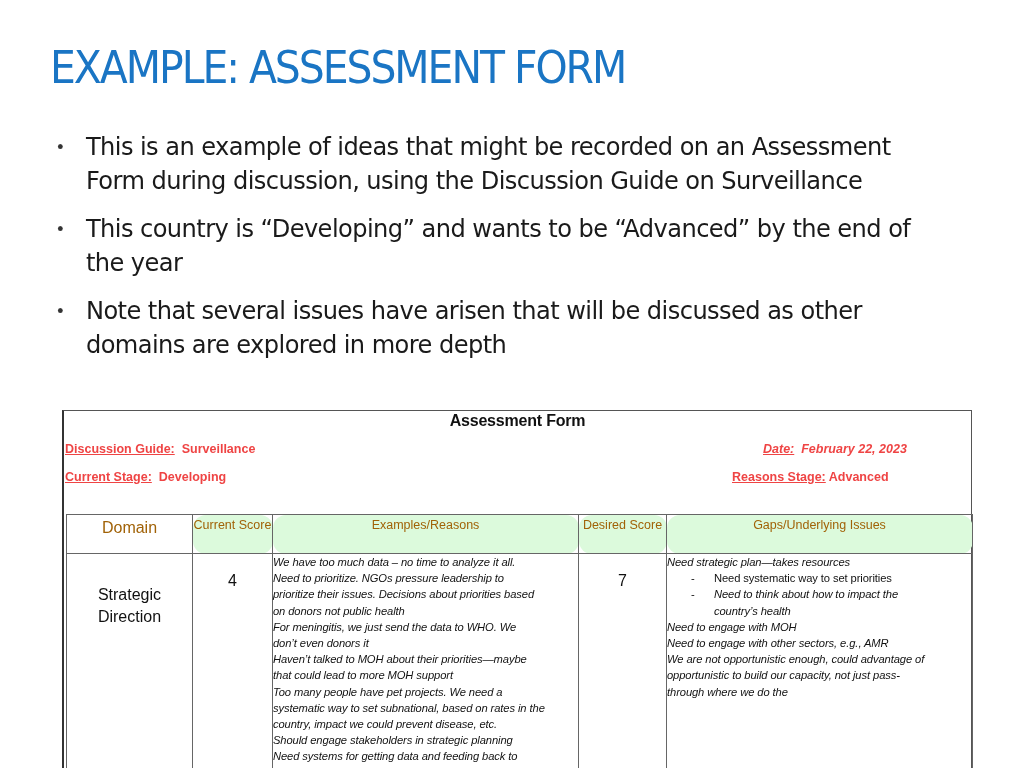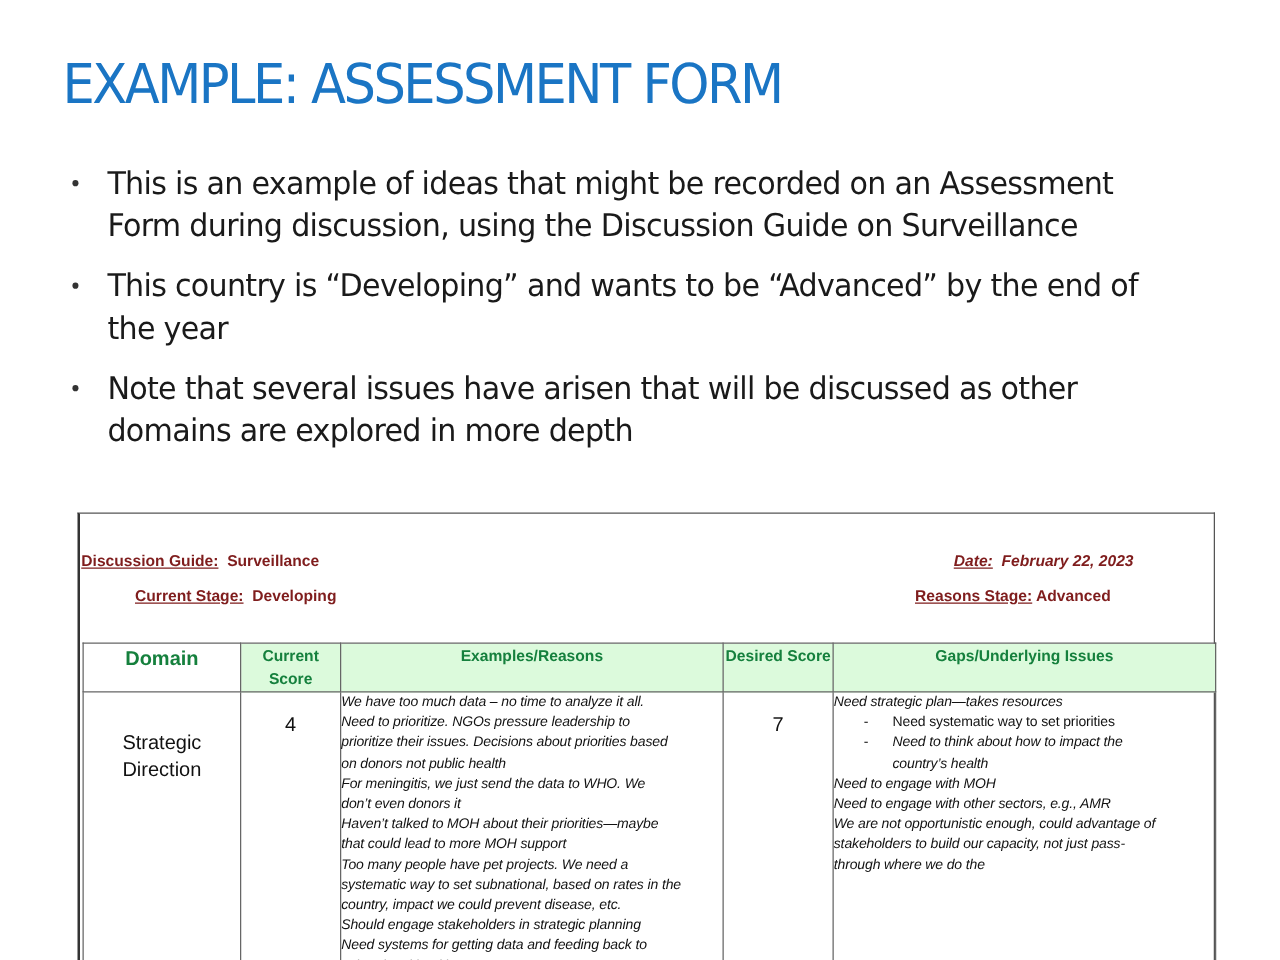--- a/index.html
+++ b/index.html
@@ -57,49 +57,50 @@
     }
     .form-title {
       position: absolute; left: 0; right: 0; top: 1px;
       text-align: center;
       font-weight: bold; font-size: 16px;
       color: #111;
       letter-spacing: -0.2px;
     }
     .meta-line {
       position: absolute; font-size: 12.5px; font-weight: bold;
-      color: #7f1d1d; white-space: nowrap;
+      color: #ef4444; white-space: nowrap;
     }
     .meta-label { text-decoration: underline; }
     .meta-left-1 { left: 1px; top: 31px; }
-    .meta-left-2 { left: 1px; top: 59px; padding-left: 43px; }
+    .meta-left-2 { left: 1px; top: 59px; }
     .meta-right-1 { left: 699px; top: 31px; font-style: italic; }
     .meta-right-2 { left: 668px; top: 59px; }
 
     table.grid {
       position: absolute; left: 2px; top: 103px;
       width: 906px;
       border-collapse: collapse;
       table-layout: fixed;
       font-family: "Liberation Sans", sans-serif;
     }
     table.grid th, table.grid td {
       border: 1px solid #666;
       vertical-align: top;
       padding: 0;
     }
     table.grid th {
       background: #dcfadc;
-      font-weight: bold;
+      font-weight: normal;
       font-size: 12.5px;
       line-height: 18px;
       text-align: center;
       height: 36px;
       padding-top: 1px;
-      color: #15803d;
+      color: #a16207;
+      border-radius: 13px;
     }
     table.grid th.domain-head {
       background: #ffffff;
       font-size: 16px;
       line-height: 22px;
       padding-top: 2px;
     }
     .col-domain { width: 126px; }
     .col-cur { width: 80px; }
     .col-ex { width: 306px; }
@@ -152,20 +153,21 @@
     <span class="bullet-dot"></span>
     <span>This country is “Developing” and wants to be “Advanced” by the end of the year</span>
   </li>
   <li class="bullet b3">
     <span class="bullet-dot"></span>
     <span>Note that several issues have arisen that will be discussed as other domains are explored in more depth</span>
   </li>
 </ul>
 
 <div class="form-box">
+  <div class="form-title">Assessment Form</div>
 
   <div class="meta-line meta-left-1">
     <span class="meta-label">Discussion Guide:</span>&nbsp;
     <span>Surveillance</span>
   </div>
   <div class="meta-line meta-left-2">
     <span class="meta-label">Current Stage:</span>&nbsp;
     <span>Developing</span>
   </div>
   <div class="meta-line meta-right-1">
@@ -228,19 +230,19 @@
             <span>Need systematic way to set priorities</span>
           </span>
           <span class="sub">
             <span class="sub-dash">-</span>
             <span class="line">Need to think about how to impact the</span>
             <span class="line">country’s health</span>
           </span>
           <span class="line">Need to engage with MOH</span>
           <span class="line">Need to engage with other sectors, e.g., AMR</span>
           <span class="line">We are not opportunistic enough, could advantage of</span>
-          <span class="line">stakeholders to build our capacity, not just pass-</span>
+          <span class="line">opportunistic to build our capacity, not just pass-</span>
           <span class="line">through where we do the</span>
         </td>
       </tr>
     </tbody>
   </table>
 </div>
 
 </body></html>

